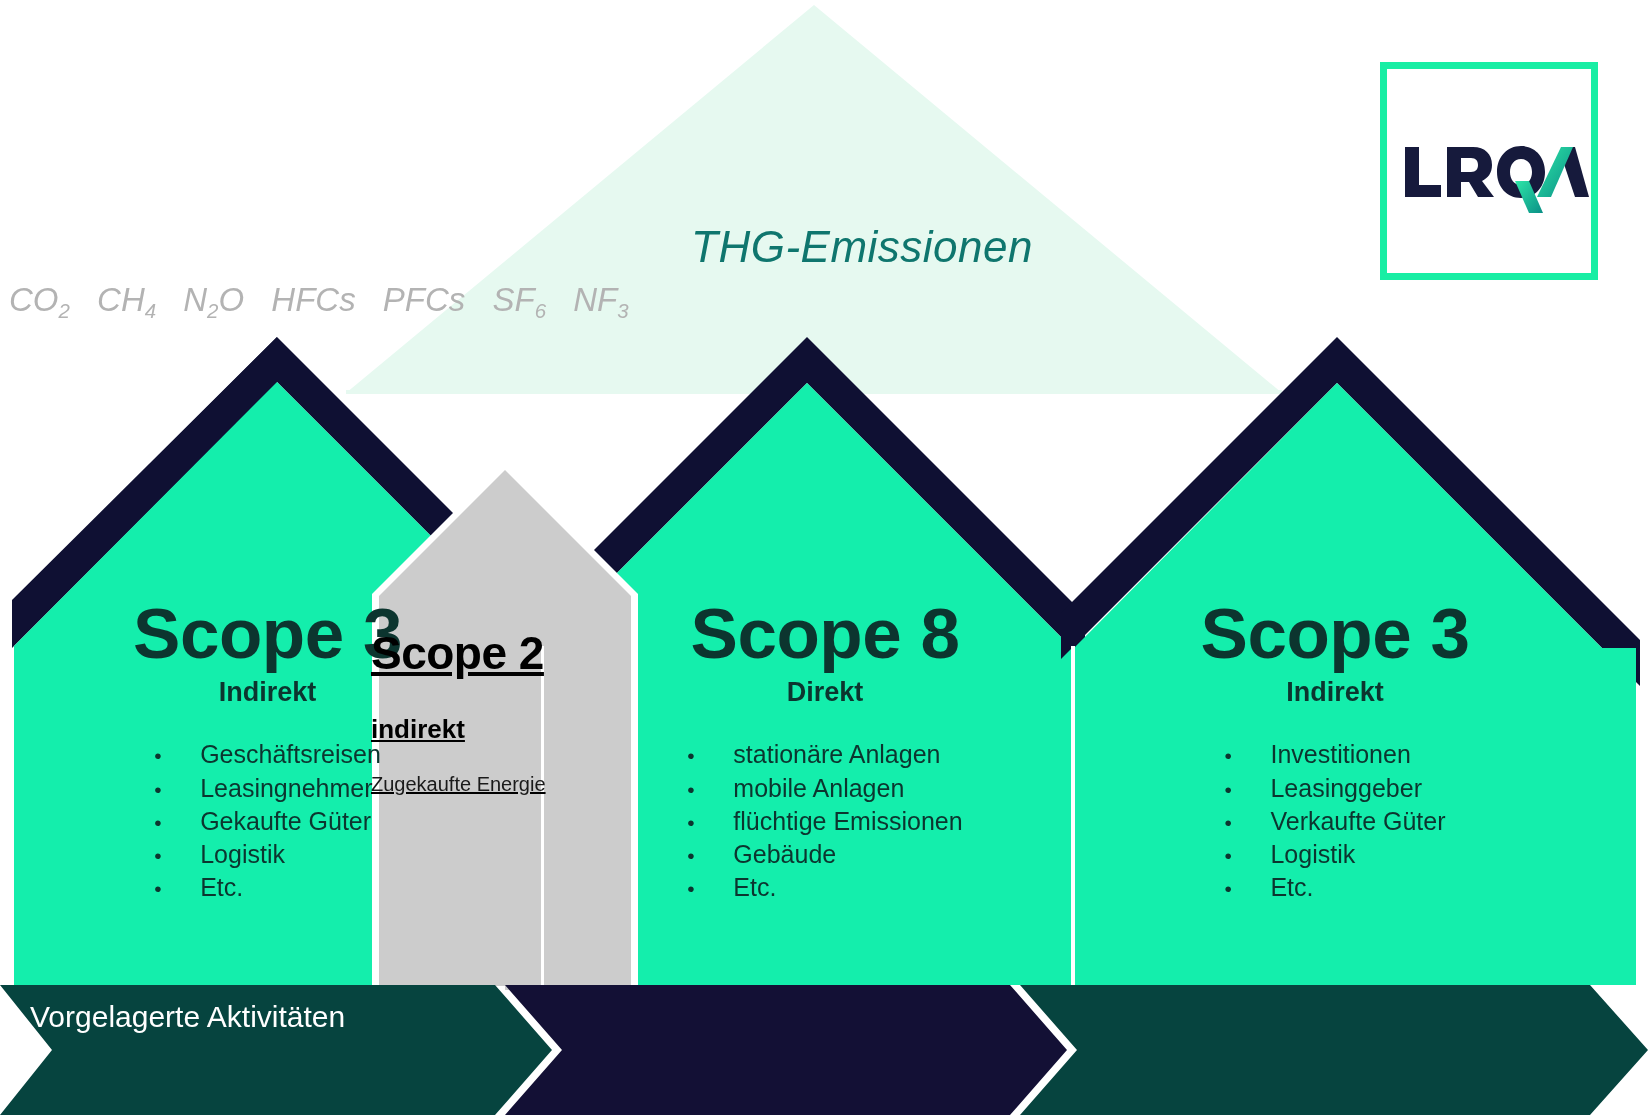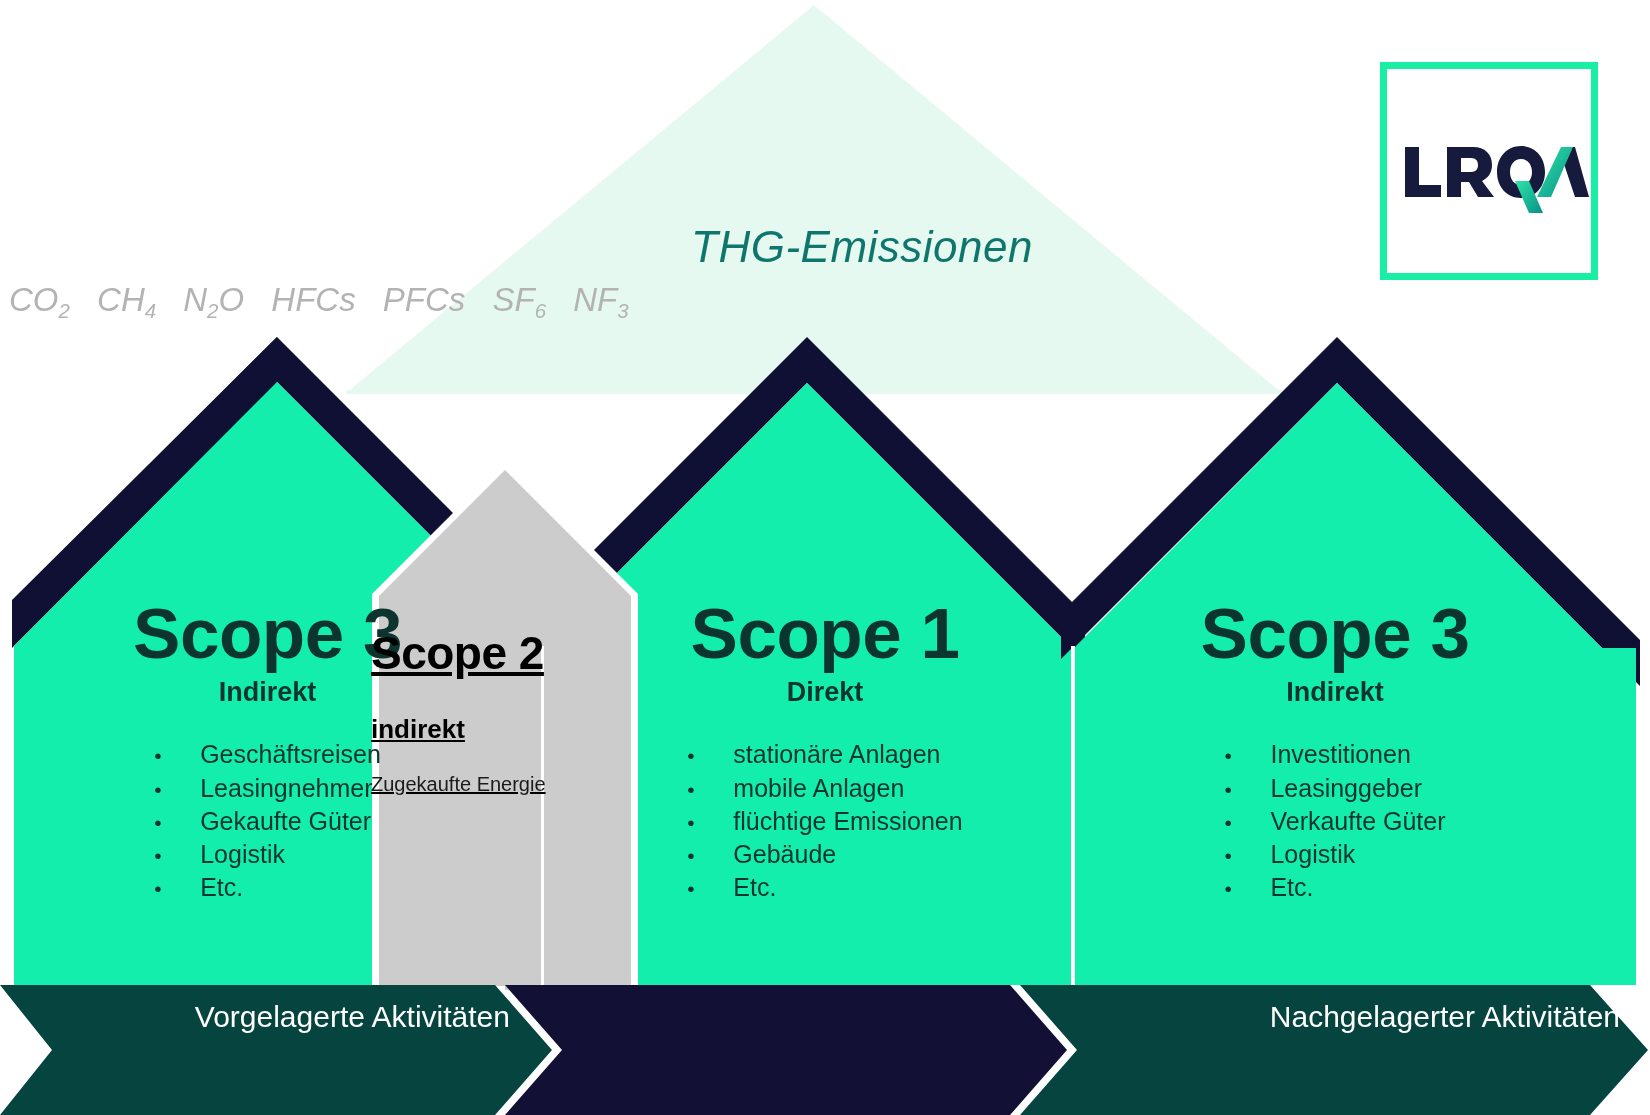--- a/index.html
+++ b/index.html
@@ -123,21 +123,21 @@
     font-size: 20px;
     margin-top: 28px;
     color: #1a1a1a;
   }
 
   
   .banner-label {
     position: absolute;
     color: #ffffff;
     font-size: 30px;
-    text-align: right;
+    text-align: left;
     white-space: nowrap;
   }
   #banner-upstream-label   { left: 30px;   top: 1000px; width: 480px; }
   #banner-company-label    { left: 545px;  top: 1000px; width: 480px; }
   #banner-downstream-label { left: 1060px; top: 1000px; width: 560px; }
 
   
   #logo-box {
     position: absolute;
     left: 1380px;
@@ -246,21 +246,21 @@
     </div>
   </div>
 
   <div id="scope2-content">
     <div class="s2-title">Scope 2</div>
     <div class="s2-sub">indirekt</div>
     <div class="s2-note">Zugekaufte Energie</div>
   </div>
 
   <div class="house-content" id="scope1-content">
-    <div class="scope-title">Scope 1</div>
+    <div class="scope-title">Scope 8</div>
     <div class="scope-sub">Direkt</div>
     <div class="bullets">
       <div class="bullet-row">
         <span class="bullet-dot">•</span>
         <span>stationäre Anlagen</span>
       </div>
       <div class="bullet-row">
         <span class="bullet-dot">•</span>
         <span>mobile Anlagen</span>
       </div>
@@ -300,21 +300,20 @@
         <span>Logistik</span>
       </div>
       <div class="bullet-row">
         <span class="bullet-dot">•</span>
         <span>Etc.</span>
       </div>
     </div>
   </div>
 
   <div class="banner-label" id="banner-upstream-label">Vorgelagerte Aktivitäten</div>
-  <div class="banner-label" id="banner-downstream-label">Nachgelagerter Aktivitäten</div>
 
   <div id="logo-box">
     <svg id="logo-mark" viewBox="0 0 186 74" xmlns="http://www.w3.org/2000/svg">
       <defs>
         <linearGradient id="aGrad" x1="0" y1="0" x2="1" y2="1">
           <stop offset="0%" stop-color="#2ee6a8"></stop>
           <stop offset="100%" stop-color="#0a8f86"></stop>
         </linearGradient>
       </defs>
 

